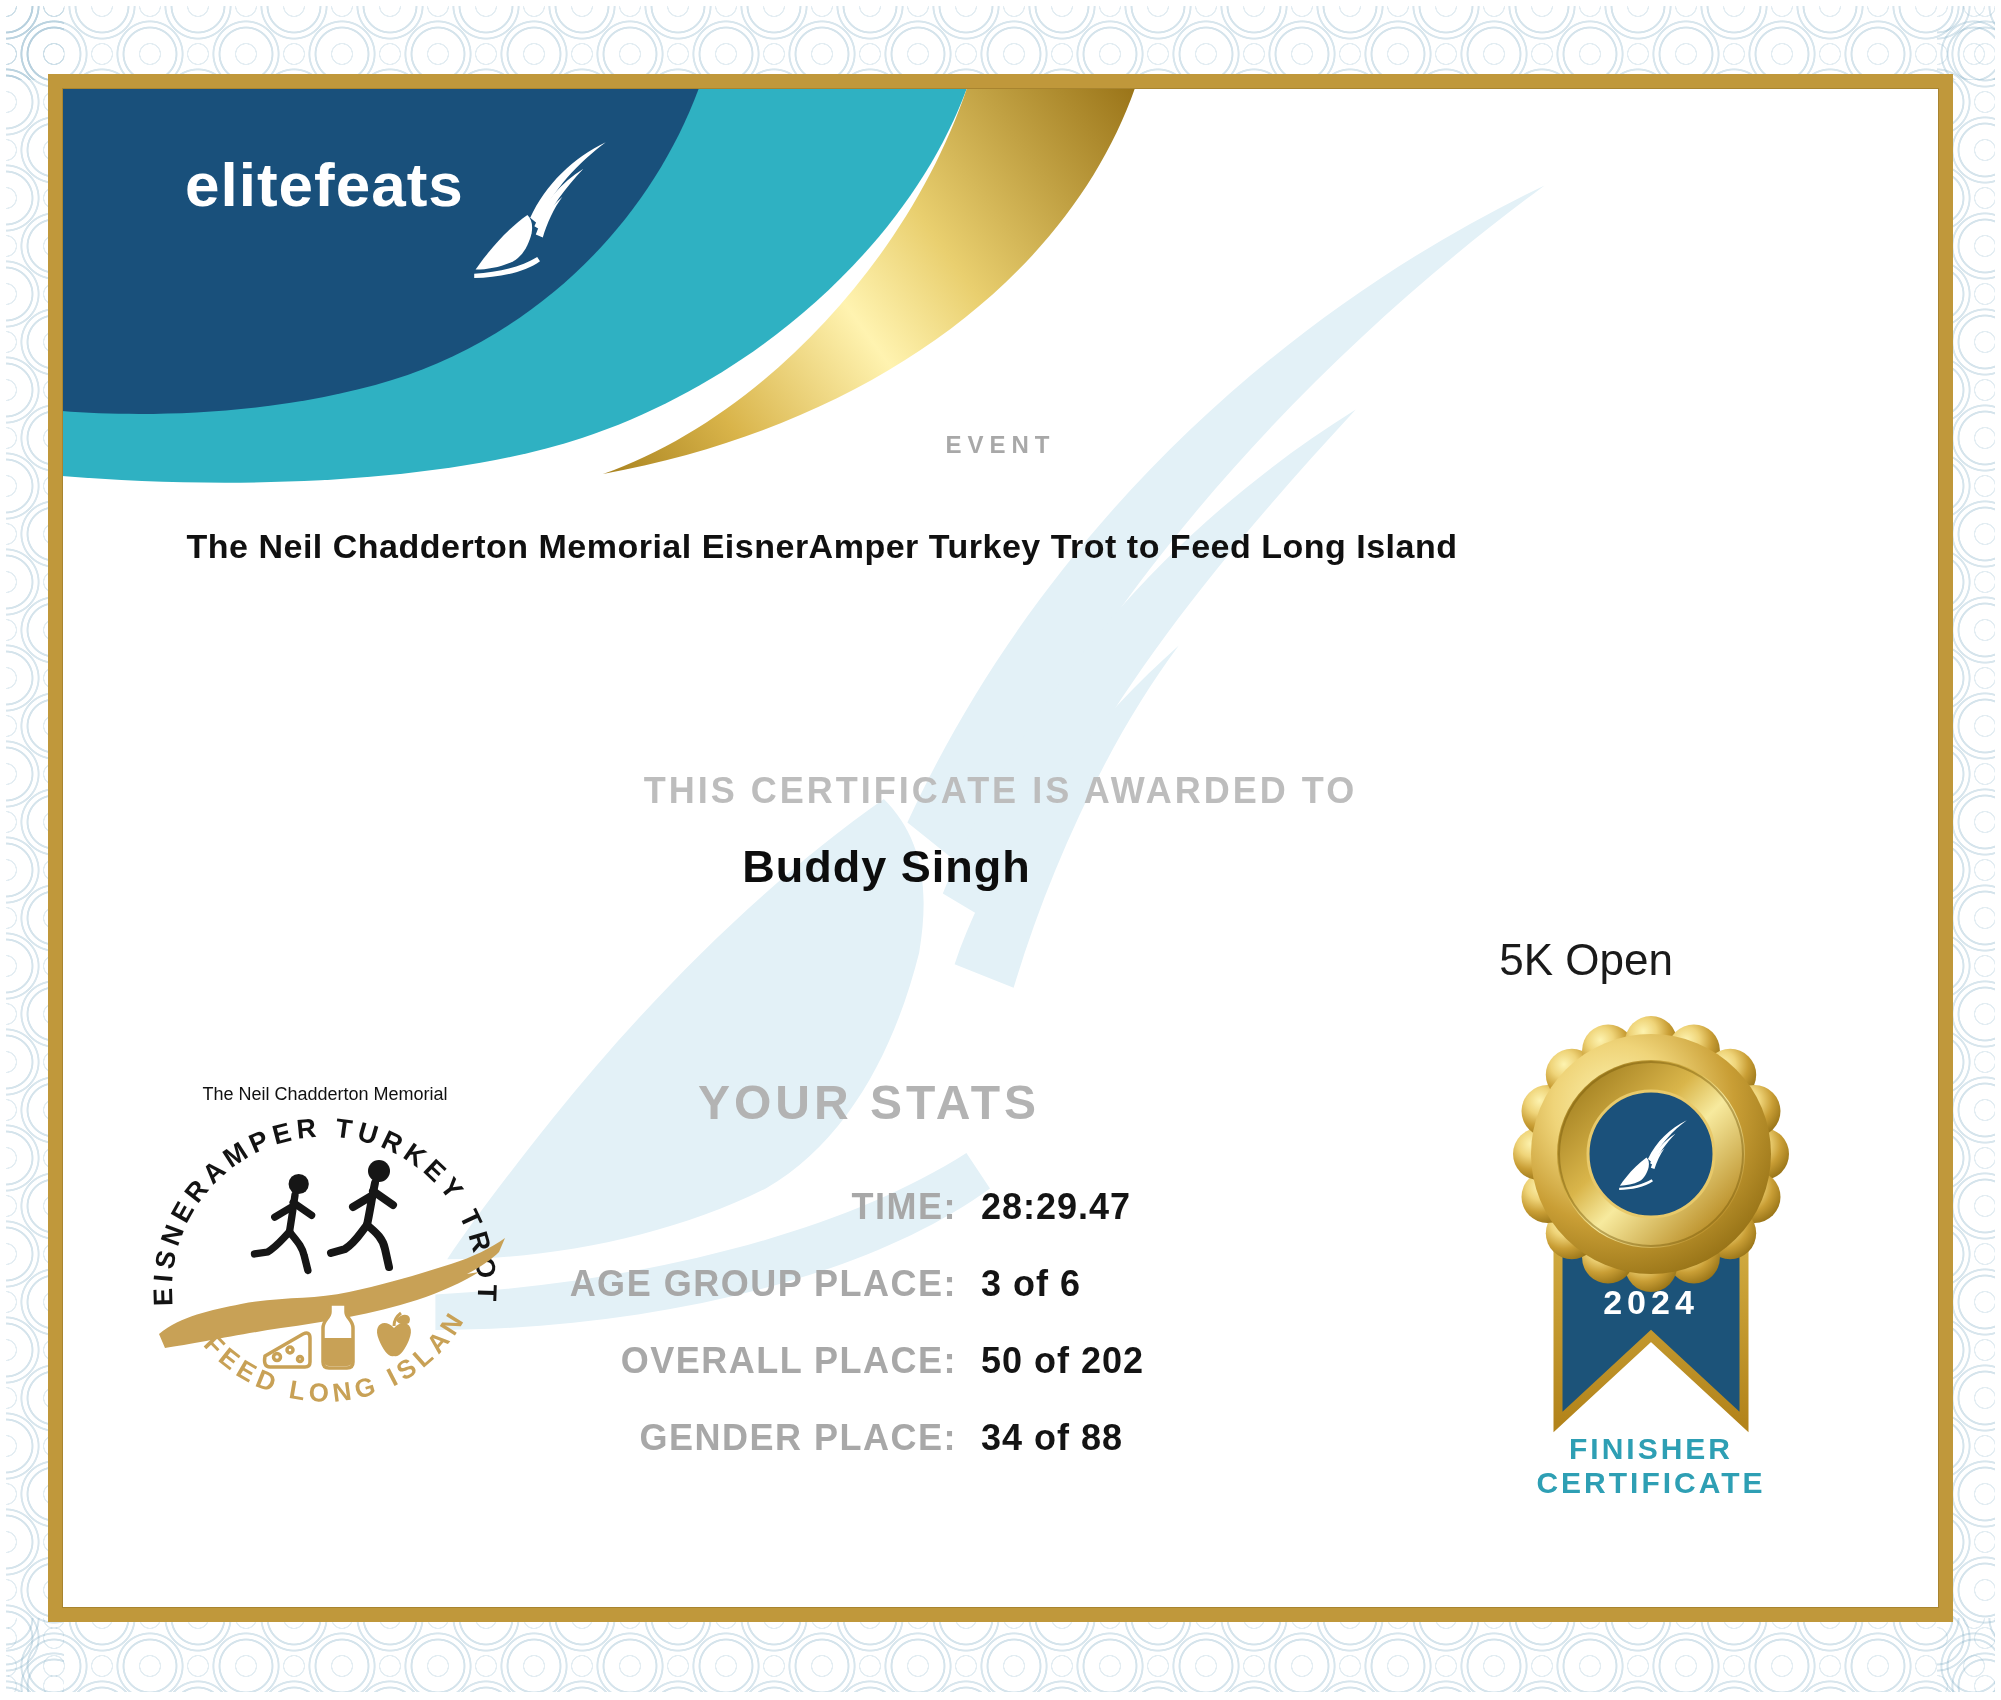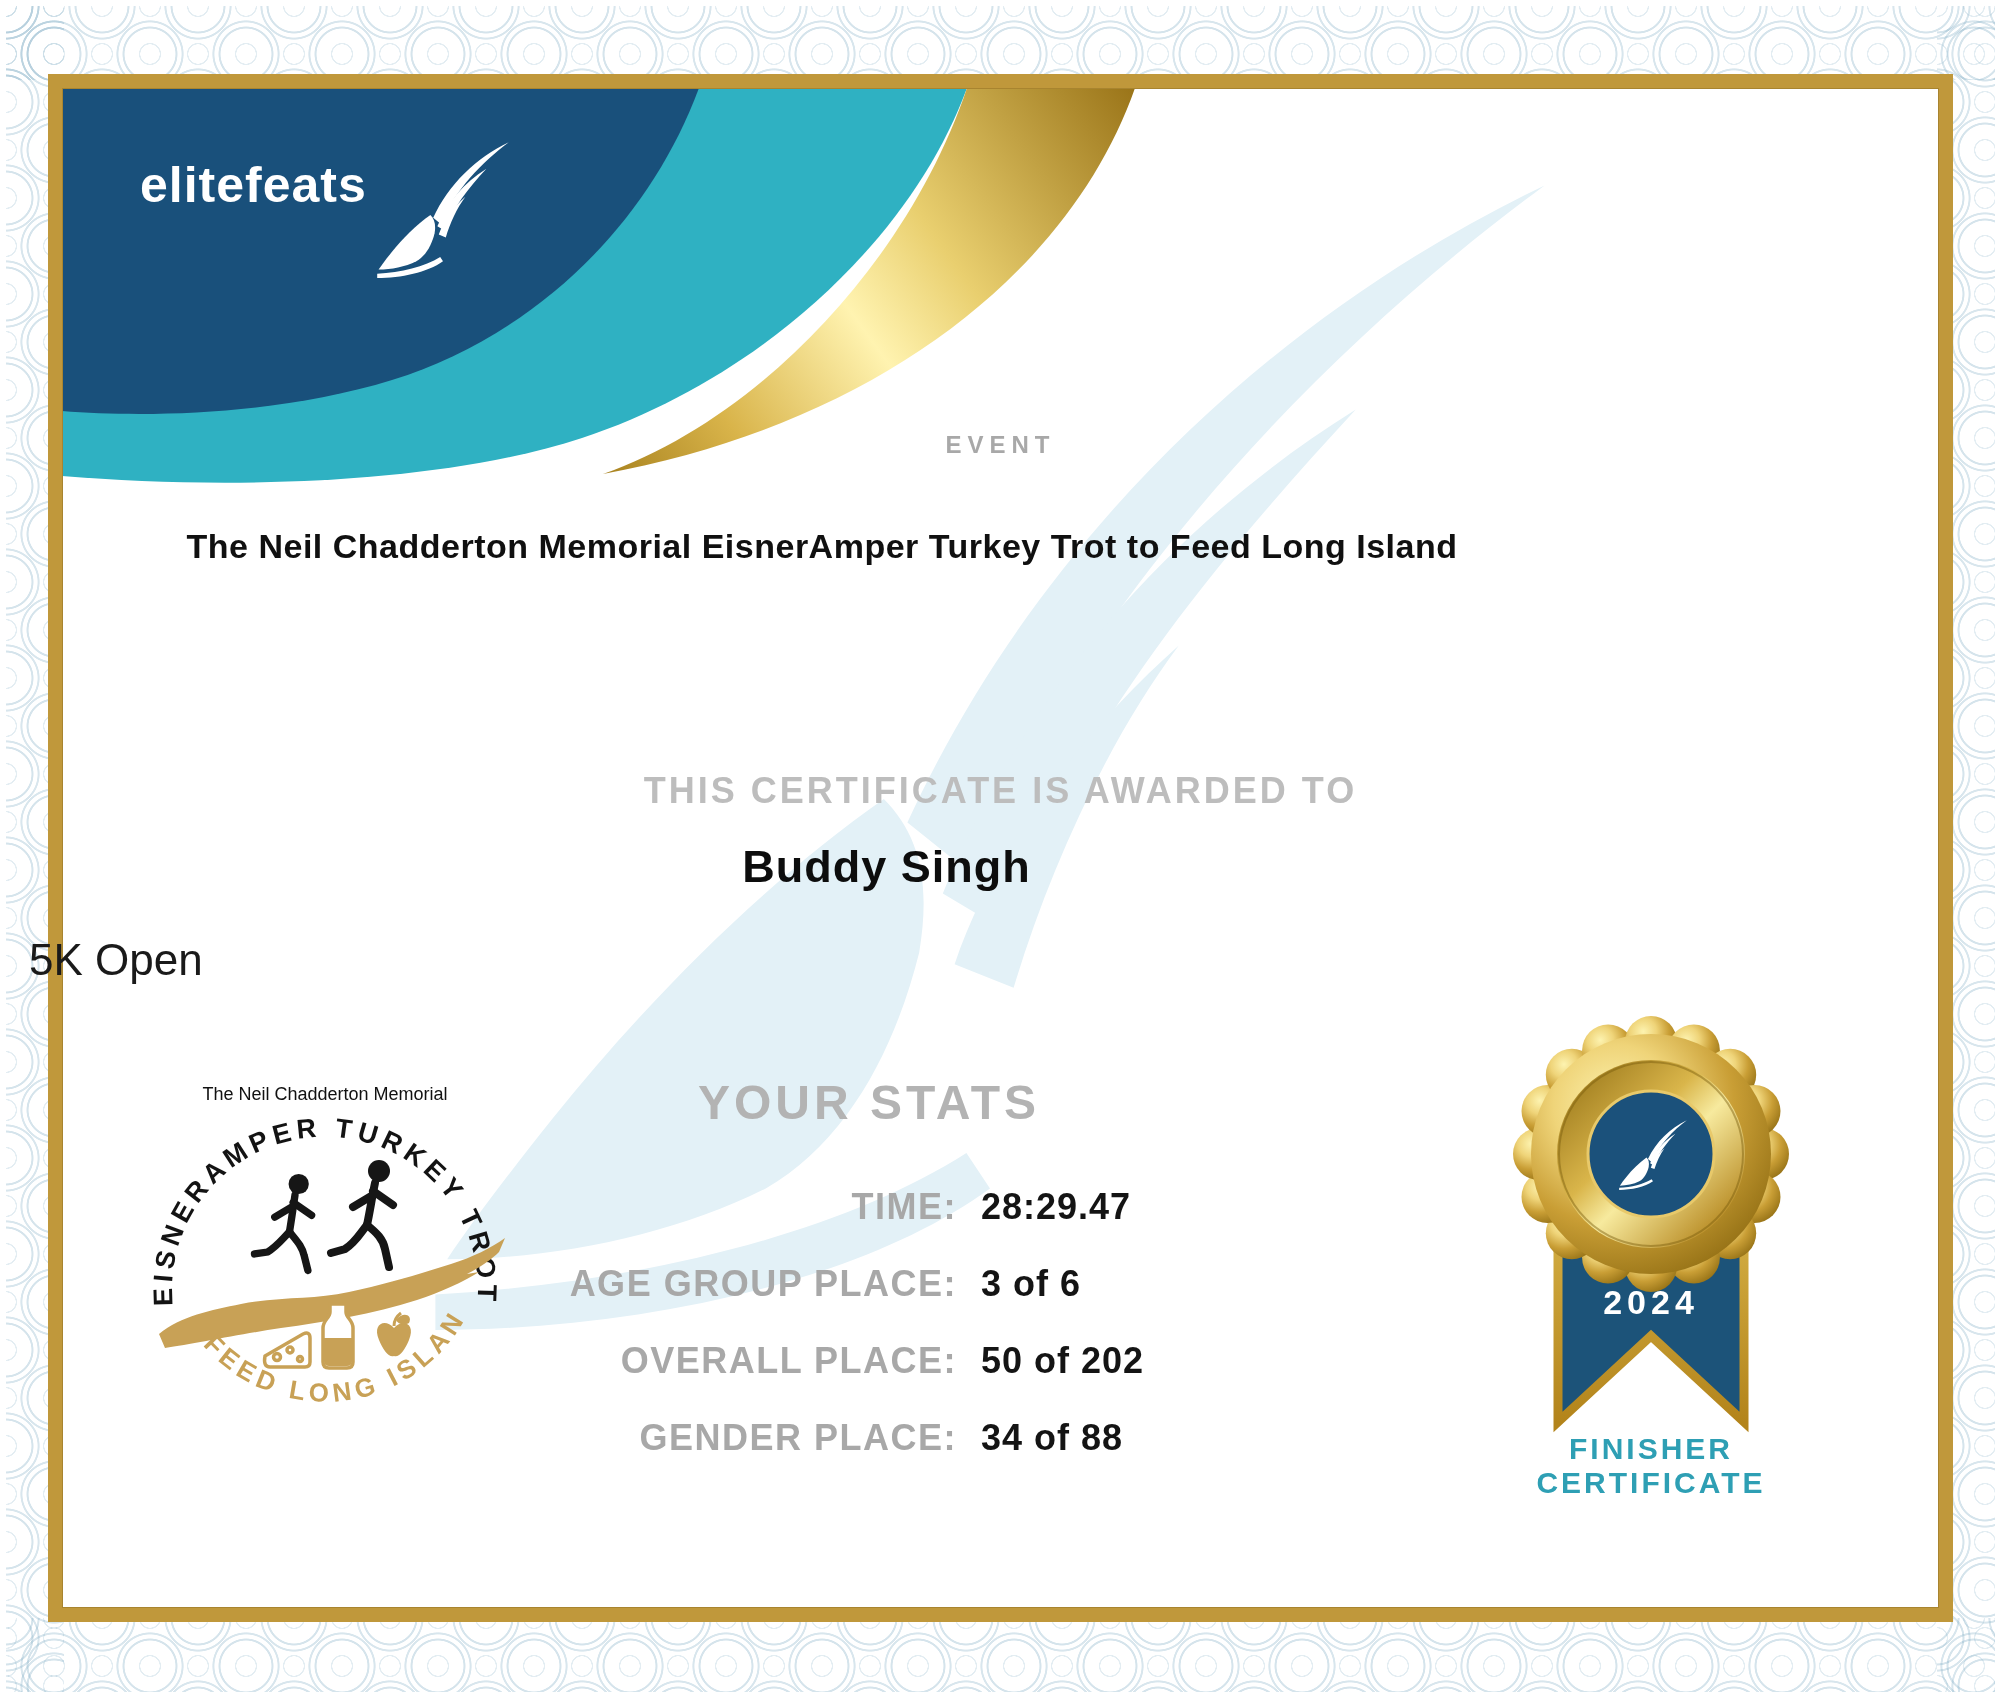--- a/index.html
+++ b/index.html
@@ -28,37 +28,37 @@
   .frame{
     position:absolute;left:48px;top:74px;width:1905px;height:1548px;
     box-sizing:border-box;border:14px solid #C0983B;z-index:5;
     box-shadow:0 0 0 1px #a8842f inset;
   }
   .content{position:absolute;inset:0;z-index:6;}
 
   
   .brand{position:absolute;left:140px;top:150px;display:flex;align-items:flex-start;}
   .brand-text{
-    color:#ffffff;font-size:50px;font-weight:bold;letter-spacing:1px;line-height:70px;
+    color:#ffffff;font-size:62px;font-weight:bold;letter-spacing:1px;line-height:70px;margin-left:45px;
   }
   .brand-wing{width:140px;height:140px;margin-left:6px;margin-top:-12px;}
 
   
   .h-gray{color:#a8a8a8;font-weight:bold;}
   .event-label{position:absolute;left:0;width:2001px;top:431px;text-align:center;font-size:24px;letter-spacing:6px;}
   .event-title{
     position:absolute;left:0;width:1644px;top:527px;text-align:center;
     font-size:34px;font-weight:bold;color:#101010;letter-spacing:.5px;
   }
   .awarded{position:absolute;left:0;width:2001px;top:770px;text-align:center;font-size:36px;letter-spacing:3px;color:#bdbdbd;font-weight:bold;}
   .recipient{
     position:absolute;left:4px;width:1765px;top:841px;text-align:center;
     font-size:45px;font-weight:bold;color:#0d0d0d;letter-spacing:1px;
   }
-  .division{position:absolute;left:0;width:1673px;top:935px;text-align:left;font-size:44px;font-weight:400;color:#1a1a1a;padding-left:29px;}
+  .division{position:absolute;left:0;width:1673px;top:935px;text-align:right;font-size:44px;font-weight:400;color:#1a1a1a;}
   .your-stats{position:absolute;left:569px;width:600px;top:1075px;text-align:center;font-size:48px;letter-spacing:4px;color:#b3b3b3;}
 
   
   .stats{position:absolute;left:332px;top:1168px;width:1300px;}
   .stat-row{display:flex;align-items:center;height:77px;}
   .stat-label{
     width:625px;text-align:right;font-size:36px;font-weight:bold;
     color:#a8a8a8;letter-spacing:1.5px;
   }
   .stat-value{margin-left:24px;font-size:36px;font-weight:bold;color:#141414;letter-spacing:1px;}

